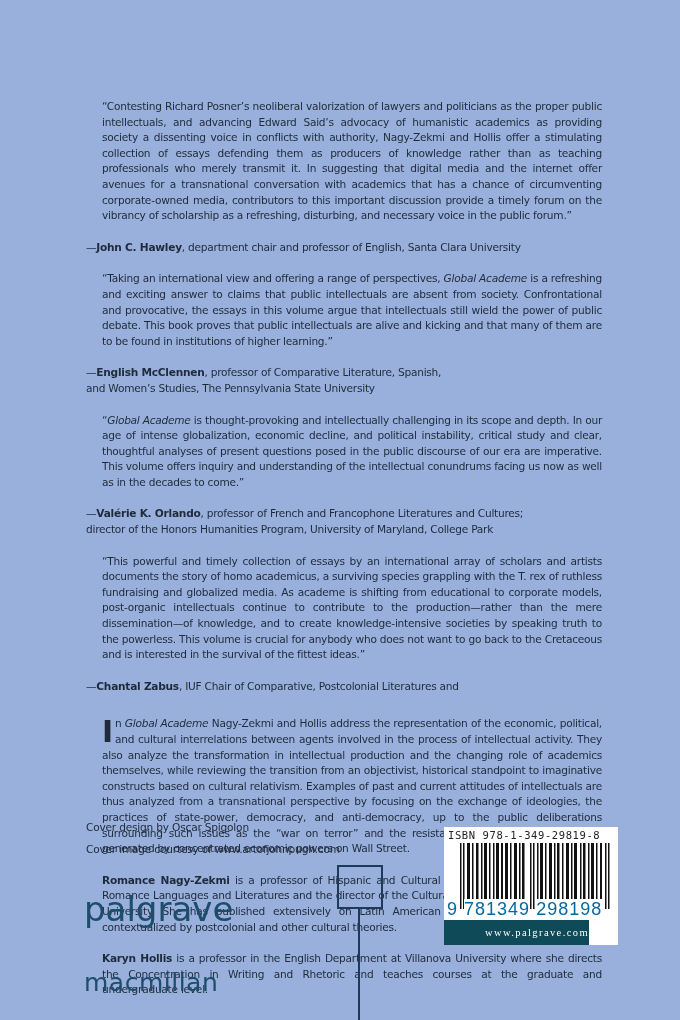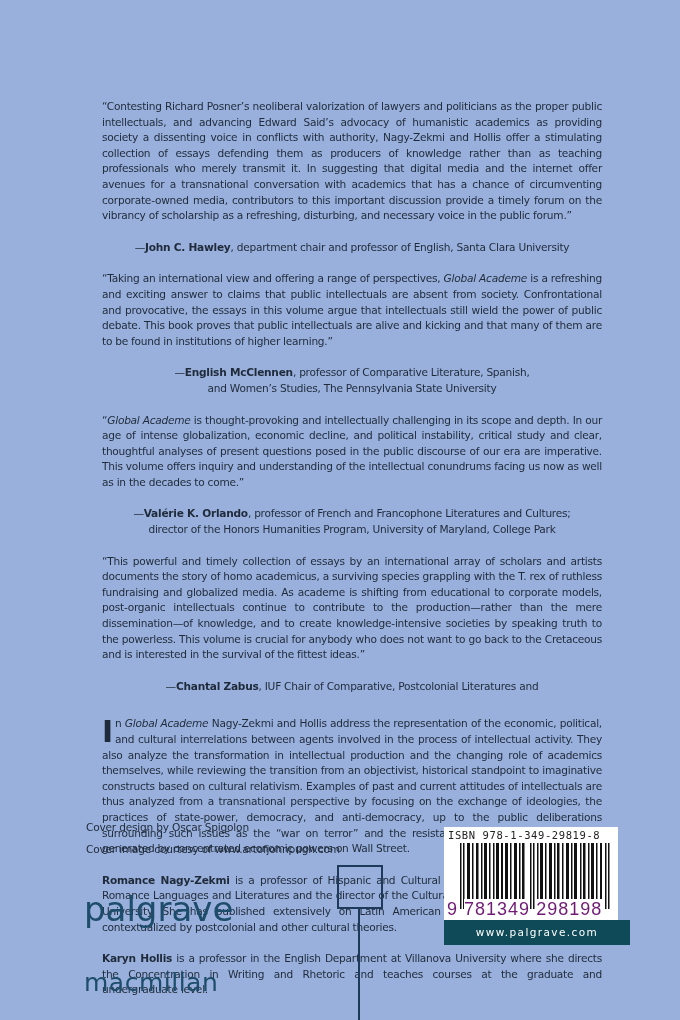--- a/index.html
+++ b/index.html
@@ -11,44 +11,44 @@
     color: #1f2a3a;
   }
   .page { position: absolute; left: 86px; top: 83px; width: 532px; }
   .p {
     font-size: 10.6px; line-height: 15.6px;
     text-align: justify; letter-spacing: -0.25px;
     margin: 16px;
   }
   .attr {
     font-size: 10.6px; line-height: 15.6px;
-    text-align: center; letter-spacing: -0.25px;
+    text-align: left; letter-spacing: -0.25px;
     margin: 0;
   }
   .attr b, .p b { font-weight: bold; }
   .blurb { margin-bottom: 14px; }
   .it { font-style: italic; }
   .drop {
     float: left; font-size: 30px; line-height: 28px;
     margin: 2px 2px 0 0; font-weight: bold; color: #1f2a3a;
   }
   .desc { margin-top: 22px; }
   .bio { margin-top: 14px; }
   .credits { position: absolute; left: 86px; top: 816px; font-size: 10.6px; line-height: 22px; letter-spacing: -0.2px; }
   .logo { position: absolute; left: 84px; top: 892px; color: #1d4d6a; }
   .logo .l1 { font-size: 34px; line-height: 34px; letter-spacing: 0px; font-family: "DejaVu Sans", sans-serif; font-weight: normal; }
   .logo .l2 { font-size: 25px; line-height: 28px; letter-spacing: 0.5px; font-family: "DejaVu Sans", sans-serif; margin-top: 43px; }
   .frame-square { position: absolute; left: 337px; top: 865px; width: 42px; height: 40px; border: 2px solid #1d3a5a; }
   .frame-line { position: absolute; left: 358px; top: 907px; width: 2px; height: 113px; background: #1d3a5a; }
   .barcode-box { position: absolute; left: 444px; top: 827px; width: 174px; height: 118px; background: #fff; }
   .isbn-text { position: absolute; left: 4px; top: 2px; font-family: "DejaVu Sans Mono", monospace; font-size: 10.5px; letter-spacing: 0.6px; color: #222; }
   .bars { position: absolute; left: 16px; top: 16px; width: 150px; height: 66px; }
-  .barnum { position: absolute; left: 3px; top: 72px; font-family: "Liberation Sans", sans-serif; font-size: 18px; letter-spacing: 1px; color: #701a75; background: transparent; }
+  .barnum { position: absolute; left: 3px; top: 72px; font-family: "Liberation Sans", sans-serif; font-size: 18px; letter-spacing: 1px; color: #0369a1; background: transparent; }
   .barnum span { background: #fff; }
-  .url-band { position: absolute; left: 0; top: 93px; width: 186px; height: 25px; background: #0e4a57; color: #fff; font-size: 10.5px; letter-spacing: 1.4px; text-align: center; line-height: 25px; }
+  .url-band { position: absolute; left: 0; top: 93px; width: 145px; height: 25px; background: #0e4a57; color: #fff; font-size: 10.5px; letter-spacing: 1.4px; text-align: right; line-height: 25px; font-family: Liberation Serif, serif; }
 </style>
 </head>
 <body>
 
 <div class="page">
 
   <div class="blurb">
     <p class="p">“Contesting Richard Posner’s neoliberal valorization of lawyers and politicians as the proper public intellectuals, and advancing Edward Said’s advocacy of humanistic academics as providing society a dissenting voice in conflicts with authority, Nagy-Zekmi and Hollis offer a stimulating collection of essays defending them as producers of knowledge rather than as teaching professionals who merely transmit it. In suggesting that digital media and the internet offer avenues for a transnational conversation with academics that has a chance of circumventing corporate-owned media, contributors to this important discussion provide a timely forum on the vibrancy of scholarship as a refreshing, disturbing, and necessary voice in the public forum.”</p>
     <p class="attr">—<b>John C. Hawley</b><span>, department chair and professor of English, Santa Clara University</span></p>
   </div>

